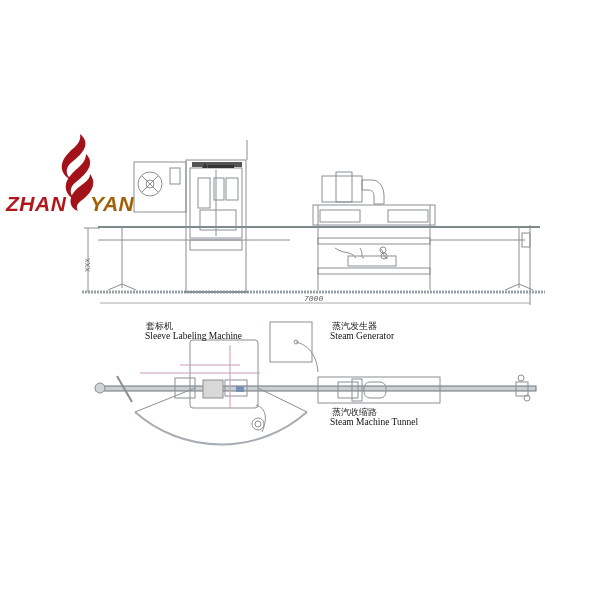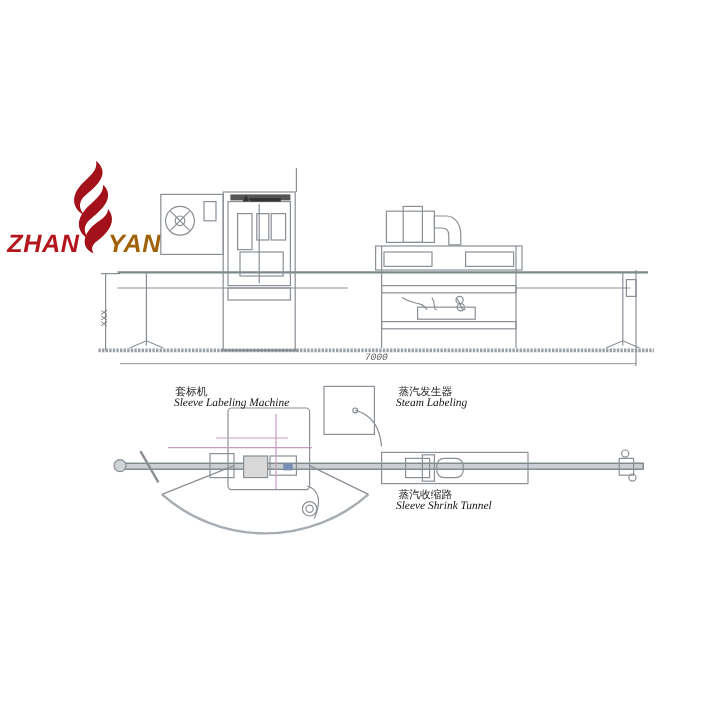--- a/index.html
+++ b/index.html
@@ -1,20 +1,20 @@
 <!DOCTYPE html>
 <html><head>
 <meta charset="utf-8">
 <style>
   html, body { margin:0; padding:0; background:#ffffff; }
   body { width:600px; height:600px; position:relative; overflow:hidden; font-family:"Liberation Sans", sans-serif; }
   .abs { position:absolute; }
   svg.drawing { position:absolute; left:0; top:0; }
   .logo-text { position:absolute; font-family:"Liberation Sans", sans-serif; font-weight:bold; font-style:italic; font-size:21px; letter-spacing:0.5px; }
-  .label { position:absolute; font-family:"Liberation Serif", serif; font-style:italic; font-size:9.5px; color:#111; line-height:11px; white-space:nowrap; }
+  .label { position:absolute; font-family:"Liberation Serif", serif; font-size:9.5px; color:#111; line-height:11px; white-space:nowrap; }
   .label-cn { position:absolute; font-family:"DejaVu Serif", serif; font-size:9px; color:#222; white-space:nowrap; }
   .dim { position:absolute; font-family:Liberation Mono, monospace; font-style:italic; font-size:8px; color:#555; }
   .dim-v { position:absolute; font-family:"Liberation Sans", sans-serif; font-size:7px; color:#666; transform:rotate(-90deg); transform-origin:left top; }
 </style>
 </head>
 <body>
 
 <div>
   <svg class="abs" style="left:52px;top:132px" width="45" height="80" viewBox="0 0 45 80">
     <path d="M28 2 C40 12 30 22 20 30 C12 36 14 44 20 48 C10 44 6 34 14 24 C20 16 30 12 28 2 Z" fill="#a3121a"></path>
@@ -130,16 +130,16 @@
     <rect x="338" y="382" width="20" height="16"></rect>
     <rect x="352" y="379" width="10" height="22"></rect>
     <rect x="364" y="382" width="22" height="16" rx="6"></rect>
   </g>
 </svg>
 
 <div class="label-cn" style="left:146px;top:320px">套标机</div>
 <div class="label" style="left:145px;top:331px">Sleeve Labeling Machine</div>
 
 <div class="label-cn" style="left:332px;top:320px">蒸汽发生器</div>
-<div class="label" style="left:330px;top:331px">Steam Labeling</div>
+<div class="label" style="left:330px;top:331px">Steam Generator</div>
 
 <div class="label-cn" style="left:332px;top:406px">蒸汽收缩路</div>
-<div class="label" style="left:330px;top:417px">Sleeve Shrink Tunnel</div>
+<div class="label" style="left:330px;top:417px">Steam Machine Tunnel</div>
 
 </body></html>

